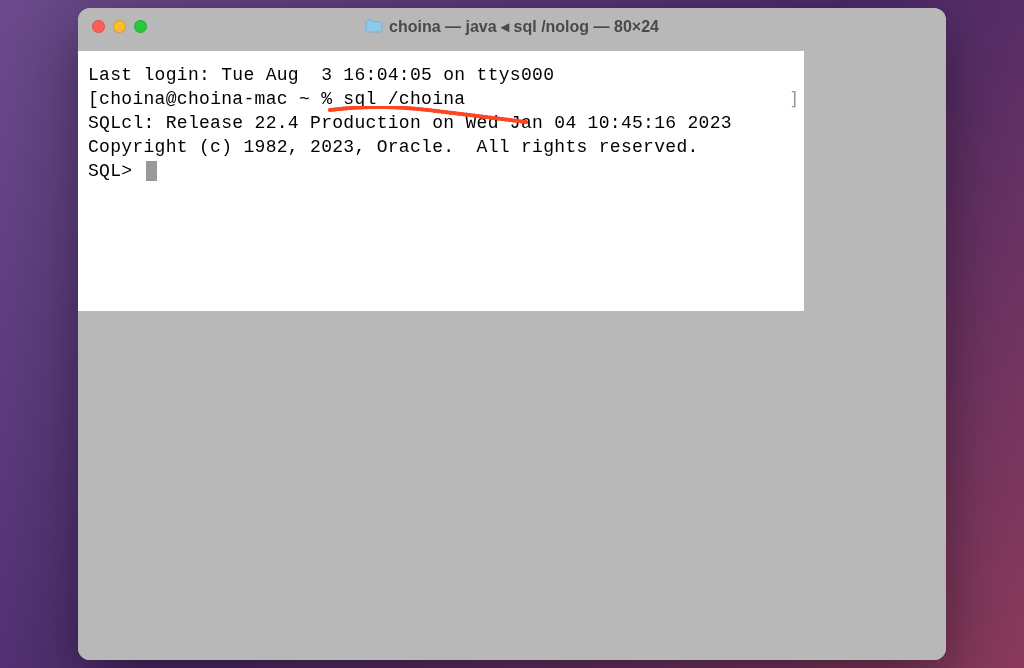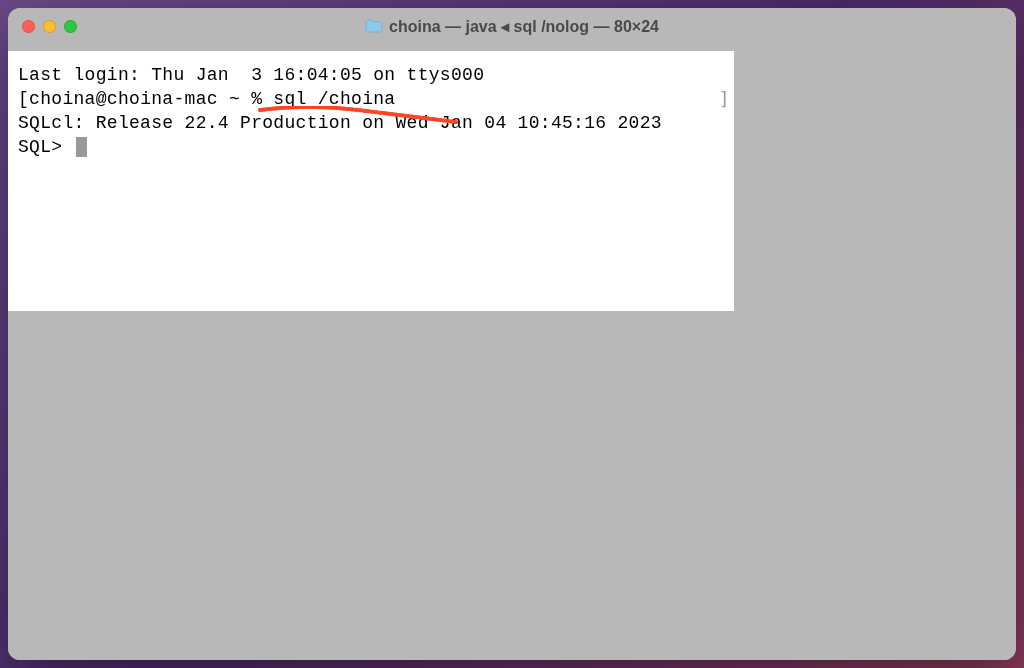--- a/index.html
+++ b/index.html
@@ -7,21 +7,21 @@
       width: 1024px;
       height: 668px;
       background: linear-gradient(135deg, #6a4a8a 0%, #4a2a6a 50%, #8a3a5a 100%);
       font-family: -apple-system, BlinkMacSystemFont, "Helvetica Neue", sans-serif;
       display: flex;
       align-items: center;
       justify-content: center;
       padding: 8px;
     }
     .window {
-      width: 1008px;
+      width: 868px;
       height: 652px;
       background: #b8b8b8;
       border-radius: 12px;
       box-shadow: 0 20px 60px rgba(0,0,0,0.4);
       overflow: hidden;
       display: flex;
       flex-direction: column;
     }
     .titlebar {
       height: 36px;
@@ -124,26 +124,27 @@
       <span class="folder-icon">
         <svg viewBox="0 0 18 14" width="18" height="14">
           <path d="M1 3 C1 2 2 1 3 1 L7 1 L8.5 3 L15 3 C16 3 17 4 17 5 L17 11 C17 12 16 13 15 13 L3 13 C2 13 1 12 1 11 Z" fill="#8ec9e8" stroke="#5a9bc4" stroke-width="0.5"></path>
         </svg>
       </span>
       <span class="title-text">choina — java ◂ sql /nolog — 80×24</span>
     </div>
   </div>
   <div class="terminal-body">
     <div class="terminal-content">
-      <div class="line">Last login: Thu Jan  3 16:04:05 on ttys000</div>
+      <div class="line">Last login: Tue Aug  3 16:04:05 on ttys000</div>
       <div class="line"><span>[</span><span>choina@choina-mac ~ % sql /choina</span></div>
       <div class="line"></div>
       <div class="line"></div>
       <div class="line">SQLcl: Release 22.4 Production on Wed Jan 04 10:45:16 2023</div>
       <div class="line"></div>
+      <div class="line">Copyright (c) 1982, 2023, Oracle.  All rights reserved.</div>
       <div class="line"></div>
       <div class="line"><span>SQL&gt; </span><span class="cursor-block"></span></div>
       <span class="right-bracket">]</span>
       <svg class="annotation" viewBox="0 0 200 20">
         <path d="M 2 4 Q 50 -2 100 4 Q 150 10 198 16" stroke="#ff4520" stroke-width="4" fill="none" stroke-linecap="round" stroke-dasharray="1 3" stroke-dashoffset="0"></path>
         <path d="M 2 4 Q 50 -2 100 4 Q 150 10 198 16" stroke="#ff4520" stroke-width="3.5" fill="none" stroke-linecap="round"></path>
       </svg>
     </div>
   </div>
 </div>

